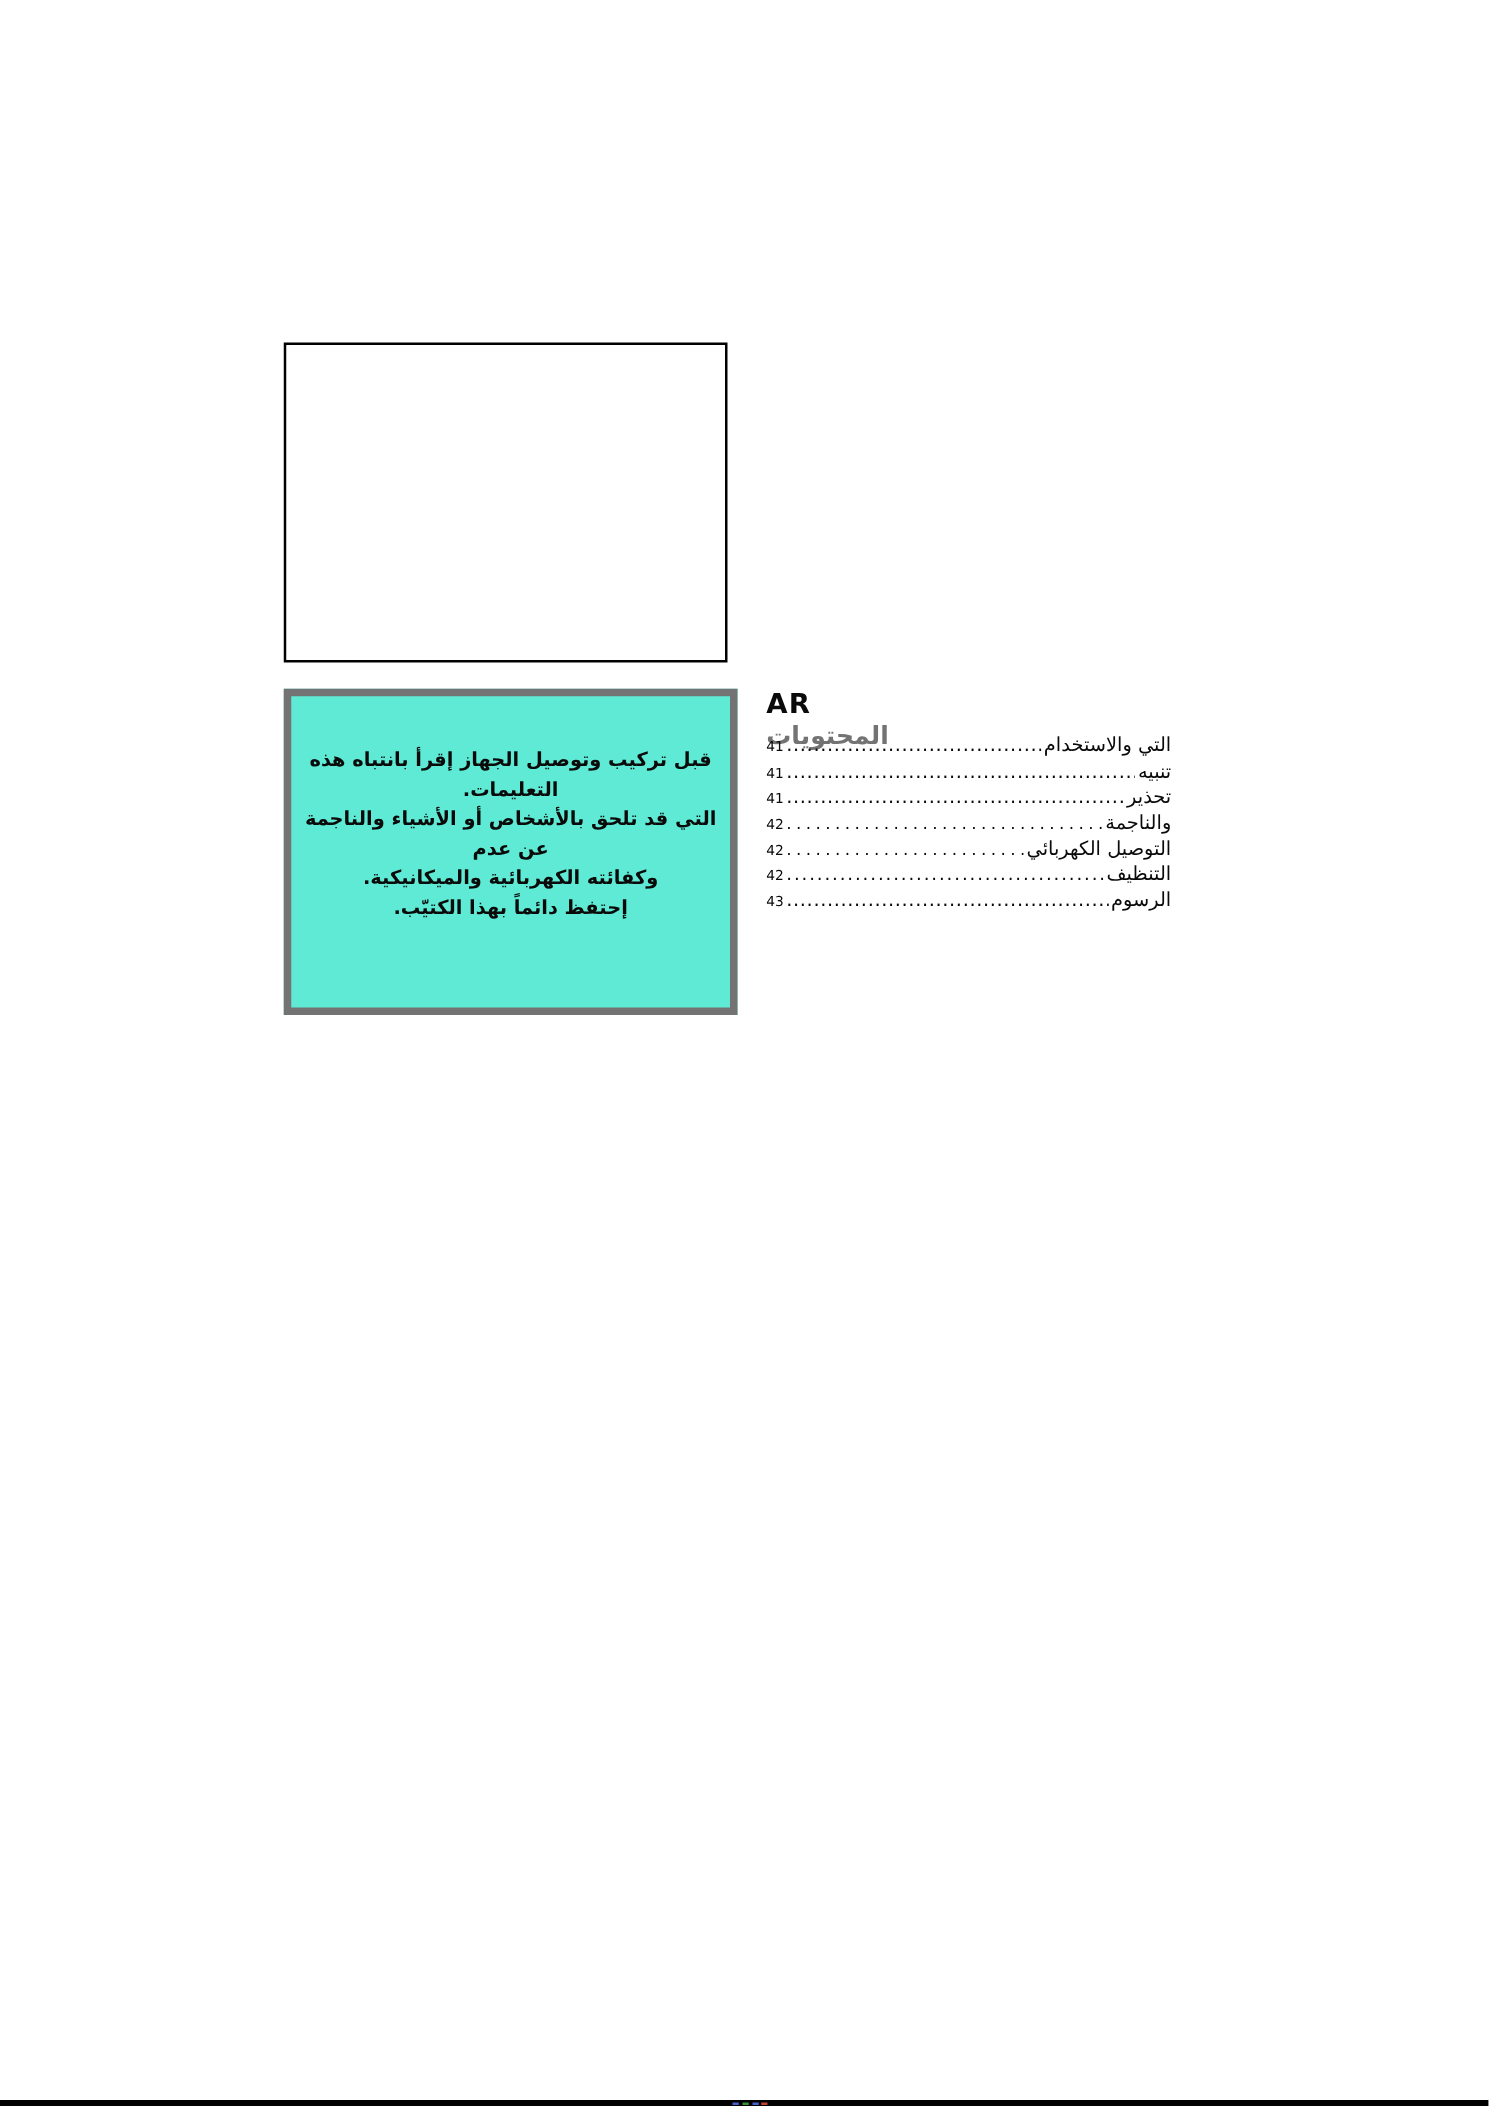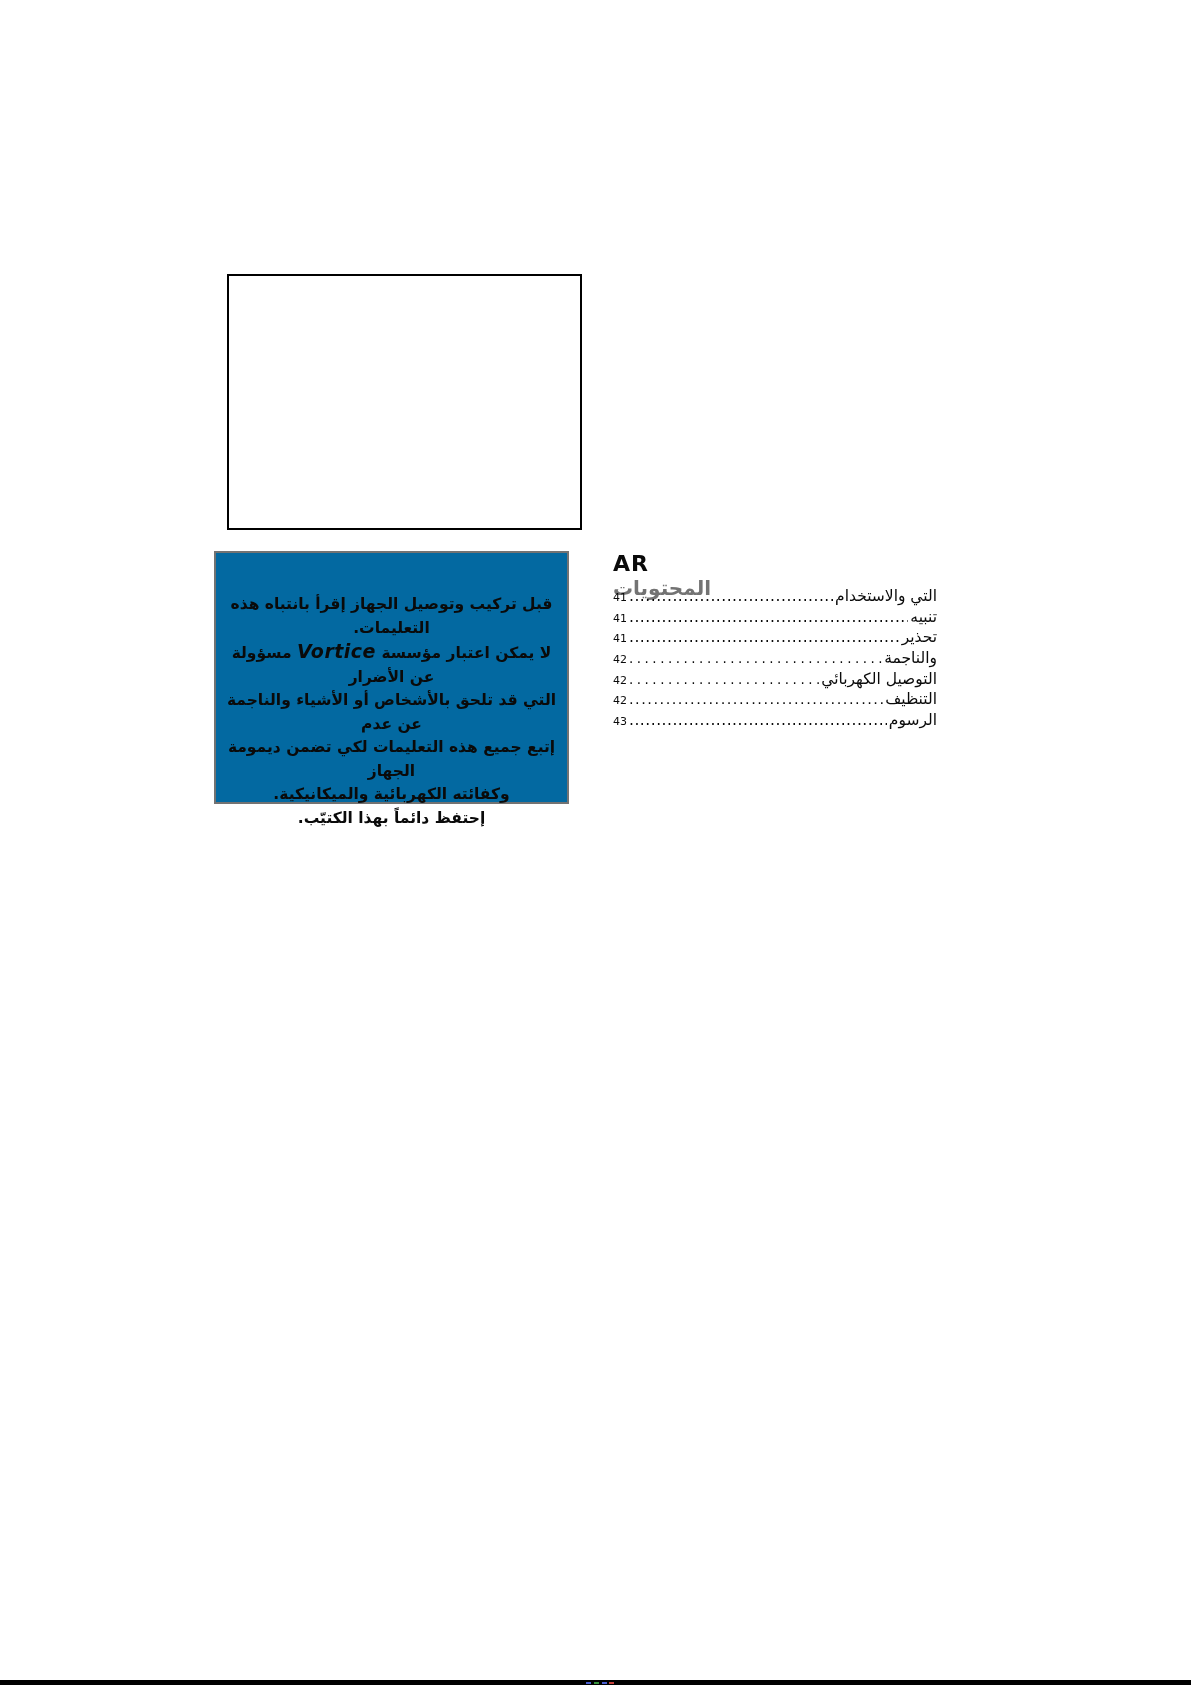--- a/index.html
+++ b/index.html
@@ -18,24 +18,24 @@
     position: absolute;
     left: 227px; top: 274px;
     width: 351px; height: 252px;
     border: 2px solid #000;
     background: #fff;
   }
 
   
   .warning-box {
     position: absolute;
-    left: 214px; top: 551px;
+    left: 227px; top: 551px;
     width: 351px; height: 249px;
-    border: 2px solid #737373;
-    background: #0369a1;
+    border: 6px solid #737373;
+    background: #5eead4;
   }
   .warning-text {
     position: absolute;
     left: 8px; right: 8px; top: 40px;
     direction: rtl;
     text-align: center;
     font-weight: bold;
     font-size: 15.5px;
     line-height: 23.5px;
     color: #0a0a0a;
@@ -119,23 +119,21 @@
 <body>
 
 <div class="page">
 
   <div class="empty-frame"></div>
 
   <div class="warning-box">
     <div class="warning-text">
       <div>قبل تركيب وتوصيل الجهاز إقرأ بانتباه هذه</div>
       <div>التعليمات.</div>
-      <div><span>لا يمكن اعتبار مؤسسة</span> <span class="brand">Vortice</span> <span>مسؤولة عن الأضرار</span></div>
       <div>التي قد تلحق بالأشخاص أو الأشياء والناجمة عن عدم</div>
-      <div>إتبع جميع هذه التعليمات لكي تضمن ديمومة الجهاز</div>
       <div>وكفائته الكهربائية والميكانيكية.</div>
       <div>إحتفظ دائماً بهذا الكتيّب.</div>
     </div>
   </div>
 
   <div class="toc-heading">
     <span class="lang-code">AR</span>
     <span class="contents-title">المحتويات</span>
   </div>
 

